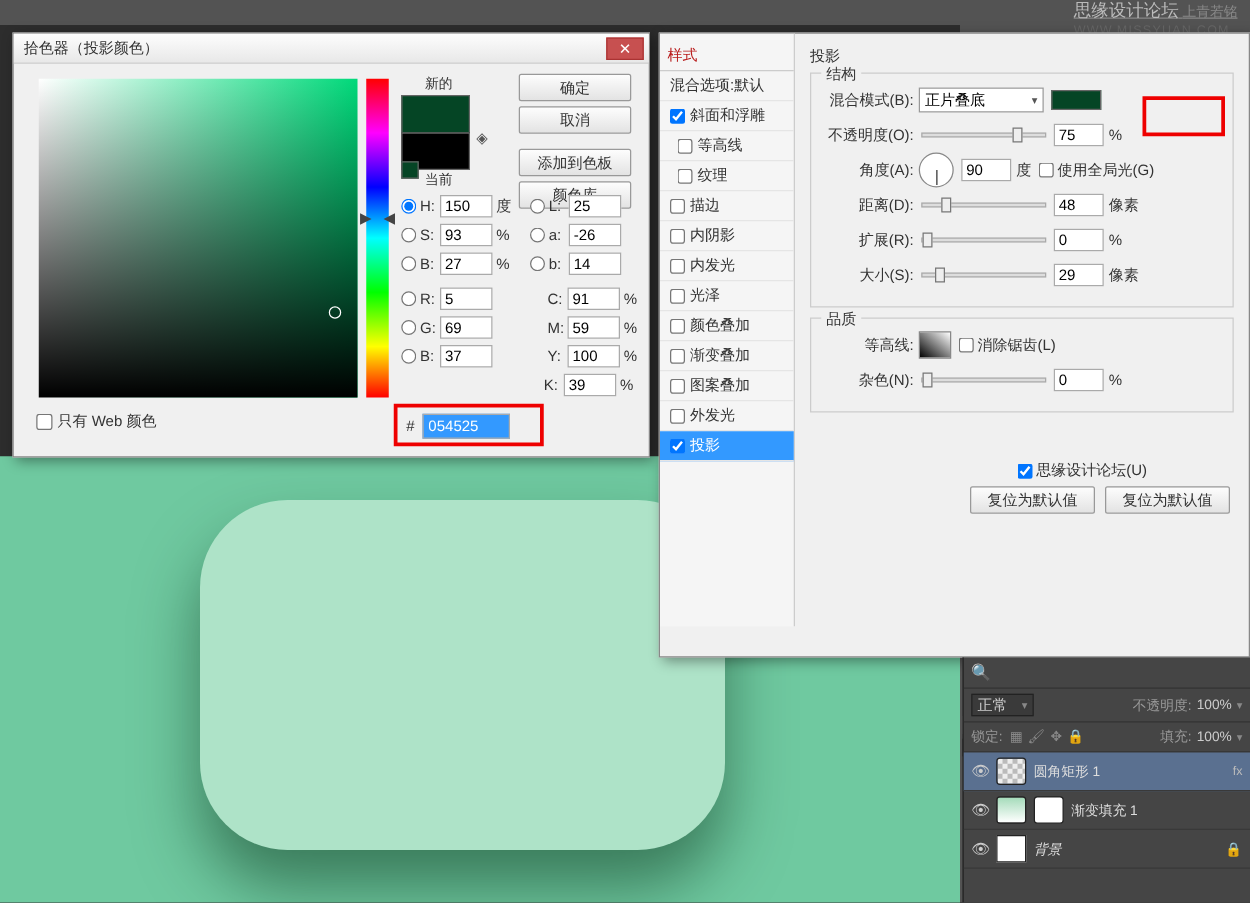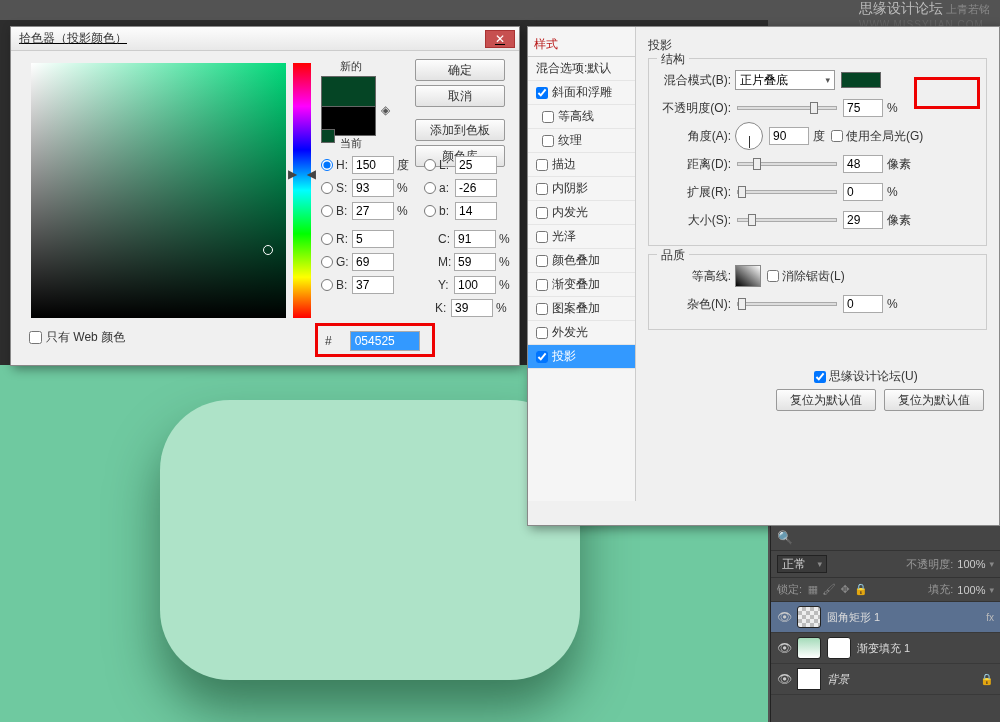--- a/index.html
+++ b/index.html
@@ -1,30 +1,30 @@
 <!DOCTYPE html>
 <html><head>
 <meta charset="utf-8">
 <style>
 * { box-sizing: border-box; margin: 0; padding: 0; font-family: "Microsoft YaHei", SimSun, sans-serif; font-size: 12px; }
 body { background: #535353; width: 1000px; height: 722px; overflow: hidden; position: relative; }
 
 
-.watermark { position: absolute; right: 10px; top: 0; color: #888; font-size: 11px; text-align: left; }
+.watermark { position: absolute; right: 10px; top: 0; color: #888; font-size: 11px; text-align: left; text-decoration: underline; }
 .watermark .cn { font-size: 14px; color: #bbb; }
 .watermark .sub { font-size: 10px; color: #666; letter-spacing: 1px; }
 .watermark .user { font-size: 11px; color: #888; }
 
 
 .canvas-area { position: absolute; left: 0; top: 20px; width: 768px; height: 702px; background: #2d2d2d; }
 .canvas-green-bg { position: absolute; left: 0; top: 345px; width: 768px; height: 380px; background: #6fc9a0; }
 .rounded-box { position: absolute; left: 160px; top: 380px; width: 420px; height: 280px; background: #aee3c8; border-radius: 70px; box-shadow: 0 30px 50px rgba(5,45,22,0.5); }
 
 
-.color-picker { position: absolute; left: 10px; top: 26px; width: 510px; height: 340px; background: #f0f0f0; border: 1px solid #888; box-shadow: 3px 3px 10px rgba(0,0,0,0.4); text-decoration: underline; }
+.color-picker { position: absolute; left: 10px; top: 26px; width: 510px; height: 340px; background: #f0f0f0; border: 1px solid #888; box-shadow: 3px 3px 10px rgba(0,0,0,0.4); }
 .titlebar-cp { height: 24px; background: linear-gradient(#fdfdfd, #e8e8e8); border-bottom: 1px solid #ccc; display: flex; align-items: center; padding: 0 4px; }
 .titlebar-cp .title { flex: 1; color: #333; font-size: 12px; padding-left: 4px; }
 .close-x { width: 30px; height: 18px; background: #c75050; color: #fff; text-align: center; line-height: 16px; font-size: 12px; border: 1px solid #a33; }
 .cp-body { padding: 12px; position: relative; }
 .gradient-box { position: absolute; left: 20px; top: 12px; width: 255px; height: 255px; background: linear-gradient(to bottom, rgba(0,0,0,0) 0%, rgba(0,0,0,1) 100%), linear-gradient(to right, #fff 0%, #00d97a 100%); cursor: crosshair; }
 .gradient-marker { position: absolute; width: 10px; height: 10px; border: 1px solid #fff; border-radius: 50%; left: 232px; top: 182px; }
 .hue-strip { position: absolute; left: 282px; top: 12px; width: 18px; height: 255px; background: linear-gradient(to bottom, #f00 0%, #f0f 17%, #00f 34%, #0ff 50%, #0f0 67%, #ff0 84%, #f00 100%); }
 .hue-arrows { position: absolute; left: 277px; top: 116px; width: 28px; display: flex; justify-content: space-between; font-size: 10px; color: #444; }
 
 .new-old { position: absolute; left: 310px; top: 8px; text-align: center; width: 60px; }
@@ -41,21 +41,21 @@
 .color-inputs { position: absolute; left: 310px; top: 104px; }
 .ci-row { display: flex; align-items: center; margin-bottom: 3px; height: 20px; }
 .ci-radio { width: 12px; height: 12px; margin-right: 3px; }
 .ci-label { width: 16px; color: #333; }
 .ci-input { width: 42px; height: 18px; border: 1px solid #aaa; padding: 0 3px; text-align: left; background: #fff; }
 .ci-unit { width: 18px; color: #333; padding-left: 3px; }
 .ci-col2 { margin-left: 12px; }
 
 .hex-row { position: absolute; left: 314px; top: 280px; display: flex; align-items: center; }
 .hex-hash { margin-right: 6px; color: #333; }
-.hex-input { width: 70px; height: 20px; border: 1px solid #aaa; background: #3399ff; color: #fff; padding: 0 4px; margin-left: 12px; }
+.hex-input { width: 70px; height: 20px; border: 1px solid #aaa; background: #3399ff; color: #fff; padding: 0 4px; }
 .hex-highlight { position: absolute; left: 304px; top: 272px; width: 120px; height: 34px; border: 3px solid #e00; pointer-events: none; }
 
 .webonly { position: absolute; left: 18px; top: 278px; display: flex; align-items: center; gap: 4px; color: #333; }
 .webonly input { width: 13px; height: 13px; }
 
 
 .layer-style { position: absolute; left: 527px; top: 26px; width: 473px; height: 500px; background: #f0f0f0; border: 1px solid #888; box-shadow: 3px 3px 10px rgba(0,0,0,0.4); }
 .titlebar-ls { height: 24px; background: linear-gradient(#fdfdfd,#e8e8e8); border-bottom: 1px solid #ccc; padding-left: 8px; line-height: 24px; color: #333; }
 .ls-body { display: flex; height: calc(100% - 24px); }
 .ls-sidebar { width: 108px; border-right: 1px solid #ccc; background: #f5f5f5; padding-top: 6px; }

